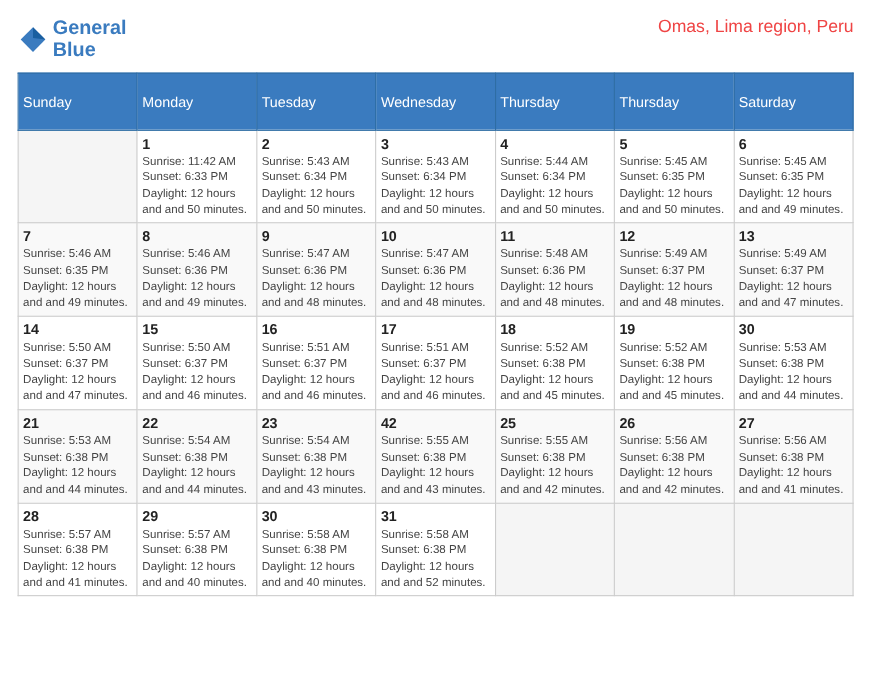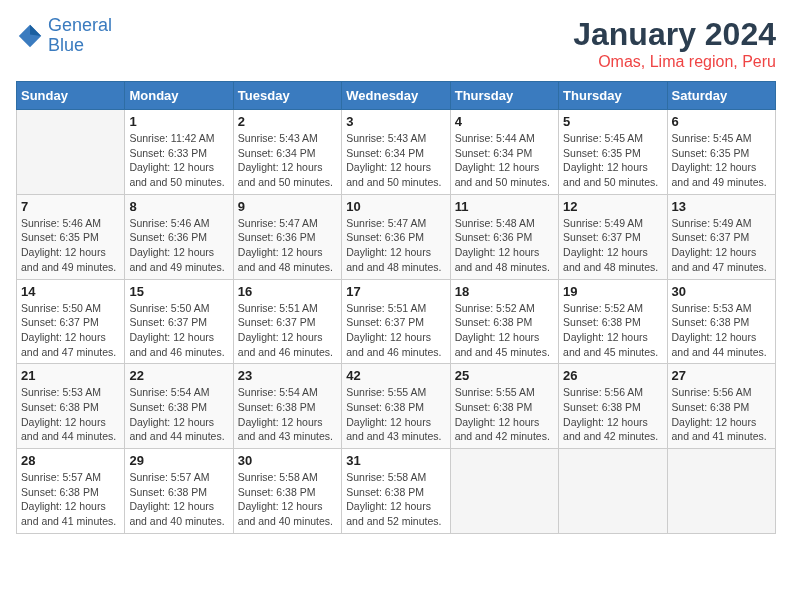--- a/index.html
+++ b/index.html
@@ -16,21 +16,21 @@
       align-items: flex-start;
       margin-bottom: 10px;
     }
     .logo {
       display: flex;
       align-items: center;
       gap: 4px;
     }
     .logo-text {
       font-size: 18px;
-      font-weight: normal;
+      font-weight: bold;
       color: #2c3e50;
       line-height: 1.1;
     }
     .logo-text span {
       color: #3a7bbf;
     }
     .logo-icon {
       width: 28px;
       height: 28px;
     }
@@ -48,24 +48,24 @@
       font-weight: normal;
     }
     table {
       width: 100%;
       border-collapse: collapse;
       font-size: 11px;
     }
     thead tr th {
       background-color: #3a7bbf;
       color: #fff;
-      padding: 6px 4px;
+      padding: 18px 4px;
       text-align: left;
       font-size: 13px;
-      font-weight: bold;
+      font-weight: normal;
       border: 1px solid #2e6da4;
     }
     tbody tr td {
       border: 1px solid #ccc;
       padding: 4px;
       vertical-align: top;
       min-height: 80px;
       height: 80px;
       background: #fff;
     }
@@ -96,21 +96,20 @@
     <svg class="logo-icon" viewBox="0 0 40 40">
       <polygon points="20,4 36,20 20,36 4,20" fill="#3a7bbf"></polygon>
       <polygon points="20,4 36,20 20,18" fill="#1a5fa0"></polygon>
     </svg>
     <div class="logo-text">
       <div><span>General</span></div>
       <div><span style="color:#3a7bbf">Blue</span></div>
     </div>
   </div>
   <div class="title-area">
-    <h1>January 2024</h1>
     <h2>Omas, Lima region, Peru</h2>
   </div>
 </div>
 
 <table>
   <thead>
     <tr>
     <th>Sunday</th>
         <th>Monday</th>
         <th>Tuesday</th>

